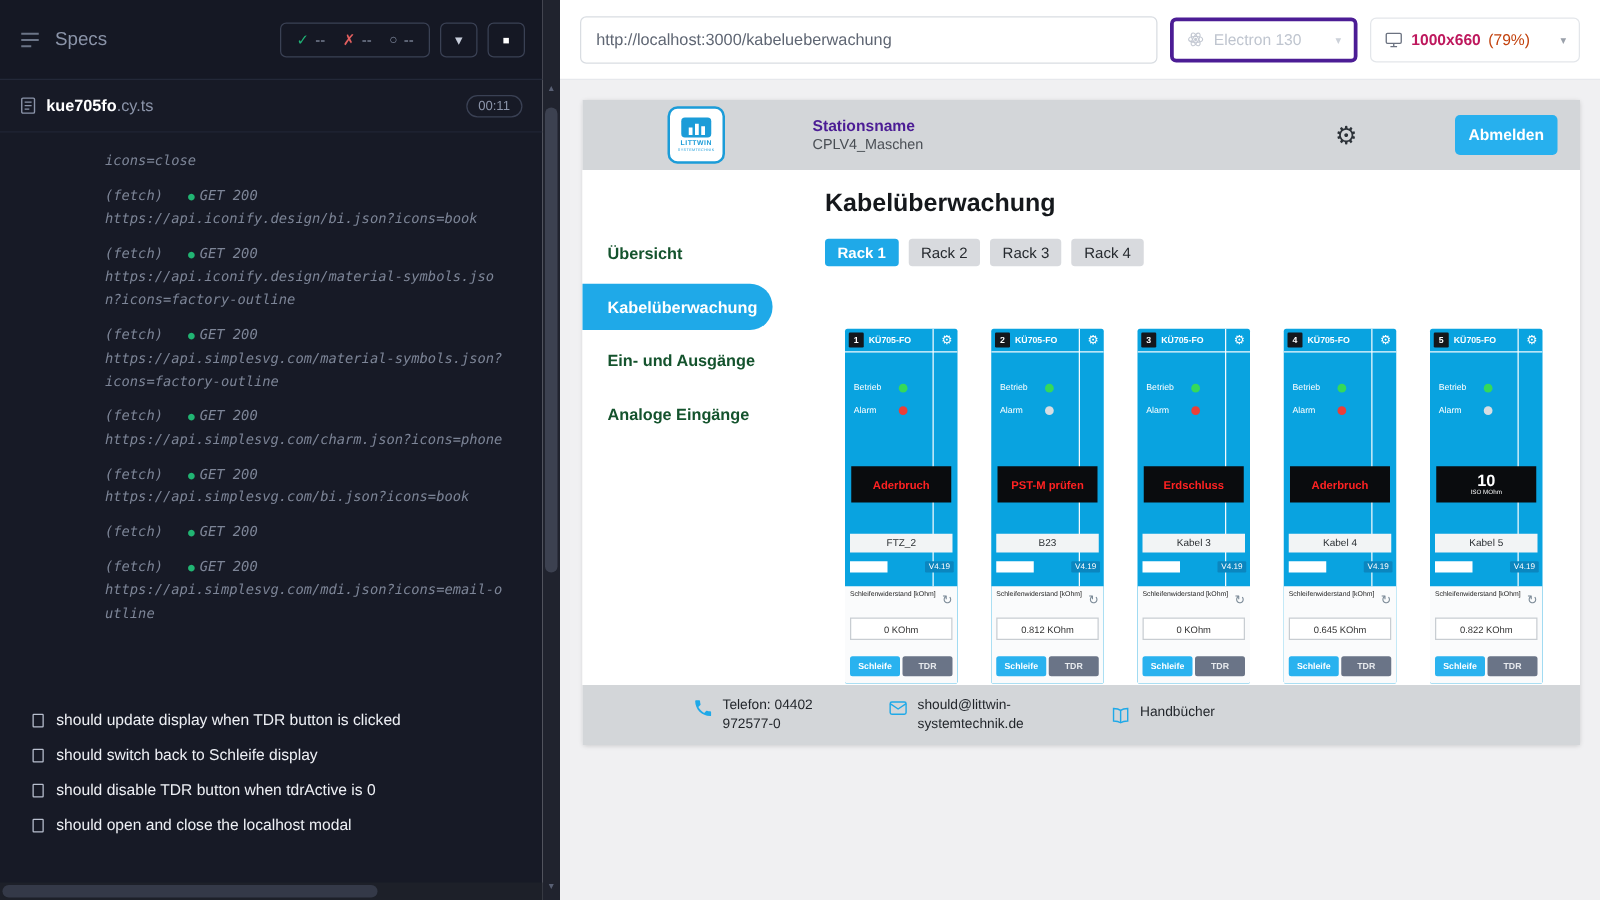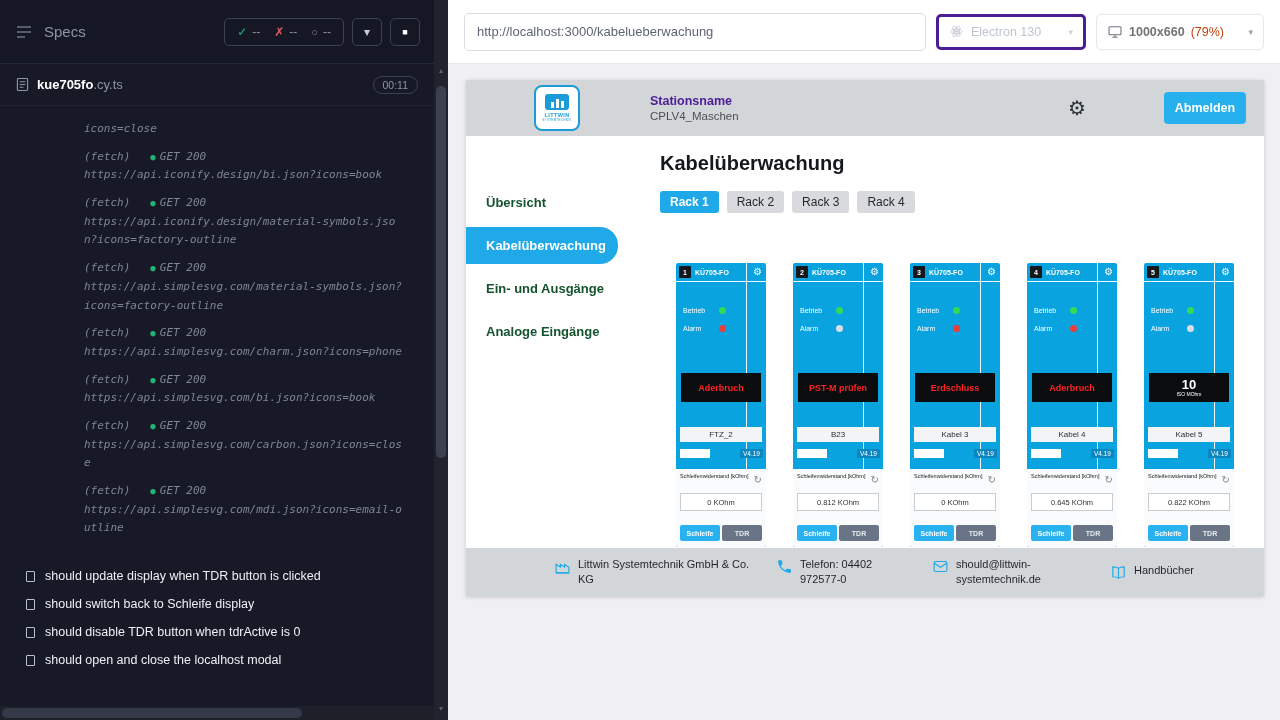--- a/index.html
+++ b/index.html
@@ -70,21 +70,21 @@
   .url-input { flex:0 0 462px; height:38px; border:1px solid #d9dde2;
         border-radius:5px; padding:0 12px; font-size:13px; color:#5f6673;
         background:#fff; font-family:"Liberation Sans", sans-serif; }
   .browser-box { flex:0 0 150px; height:36px; border:3px solid #4c1d95;
         border-radius:5px; display:flex; align-items:center; gap:7px;
         padding:0 10px; color:#bfc5cf; font-size:12.5px; }
   .browser-box .chev { margin-left:auto; color:#ccd1d9; font-size:9px; }
   .viewport-box { flex:0 0 168px; height:36px; border:1px solid #e3e6ea;
         border-radius:5px; display:flex; align-items:center; gap:6px;
         padding:0 10px; font-size:12.5px; }
-  .vp-size { color:#737373; font-weight:bold; }
+  .vp-size { color:#be185d; font-weight:bold; }
   .vp-zoom { color:#c2410c; }
   .viewport-box .chev { margin-left:auto; color:#9aa0aa; font-size:9px; }
   .tool-icon { color:#c3c8d2; }
   .tool-icon.dark { color:#6b7280; }
 
   
   .app { position:absolute; left:18px; top:80px; width:798px; height:516px;
         background:#fff; box-shadow:0 1px 4px rgba(0,0,0,.18); }
   .app-header { height:56px; background:#d3d6d9; display:flex; align-items:center;
         padding:0 18px; }
@@ -266,21 +266,20 @@
           <span class="log-fetch">(fetch)</span>
           <span class="log-status">GET 200</span>
         </div>
         <span class="log-url">https://api.simplesvg.com/bi.json?icons=book</span>
       </div>
       <div class="log">
         <div class="log-head">
           <span class="log-fetch">(fetch)</span>
           <span class="log-status">GET 200</span>
         </div>
-        <span class="log-url">https://api.simplesvg.com/carbon.json?icons=close</span>
       </div>
       <div class="log">
         <div class="log-head">
           <span class="log-fetch">(fetch)</span>
           <span class="log-status">GET 200</span>
         </div>
         <span class="log-url">https://api.simplesvg.com/mdi.json?icons=email-outline</span>
       </div>
     </div>
 
@@ -553,27 +552,20 @@
                   <button class="btn-tdr">TDR</button>
                 </div>
               </div>
             </div>
           </div>
       </div>
     </div>
 
     <div class="app-footer">
       <div class="f-item">
-        <svg class="f-icon" viewBox="0 0 24 24" fill="none" stroke="currentColor" stroke-width="1.6">
-            <path d="M3 21V9l6 4V9l6 4V9l6 4v8H3z"></path>
-            <path d="M3 21h18"></path>
-          </svg>
-        <span class="f-text w1">Littwin Systemtechnik GmbH &amp; Co. KG</span>
-      </div>
-      <div class="f-item">
         <svg class="f-icon" viewBox="0 0 24 24" fill="currentColor">
             <path d="M6.6 10.8c1.4 2.7 3.9 5.2 6.6 6.6l2.2-2.2c.3-.3.7-.4 1-.2 1.1.4 2.3.6 3.6.6.6 0 1 .4 1 1V20c0 .6-.4 1-1 1C10.6 21 3 13.4 3 4c0-.6.4-1 1-1h3.5c.6 0 1 .4 1 1 0 1.2.2 2.4.6 3.6.1.3 0 .7-.2 1l-2.3 2.2z"></path>
           </svg>
         <span class="f-text w2">Telefon: 04402 972577-0</span>
       </div>
       <div class="f-item">
         <svg class="f-icon" viewBox="0 0 24 24" fill="none" stroke="currentColor" stroke-width="1.6">
             <rect x="3" y="5" width="18" height="14" rx="2"></rect>
             <path d="M3 7l9 6 9-6"></path>
           </svg>

